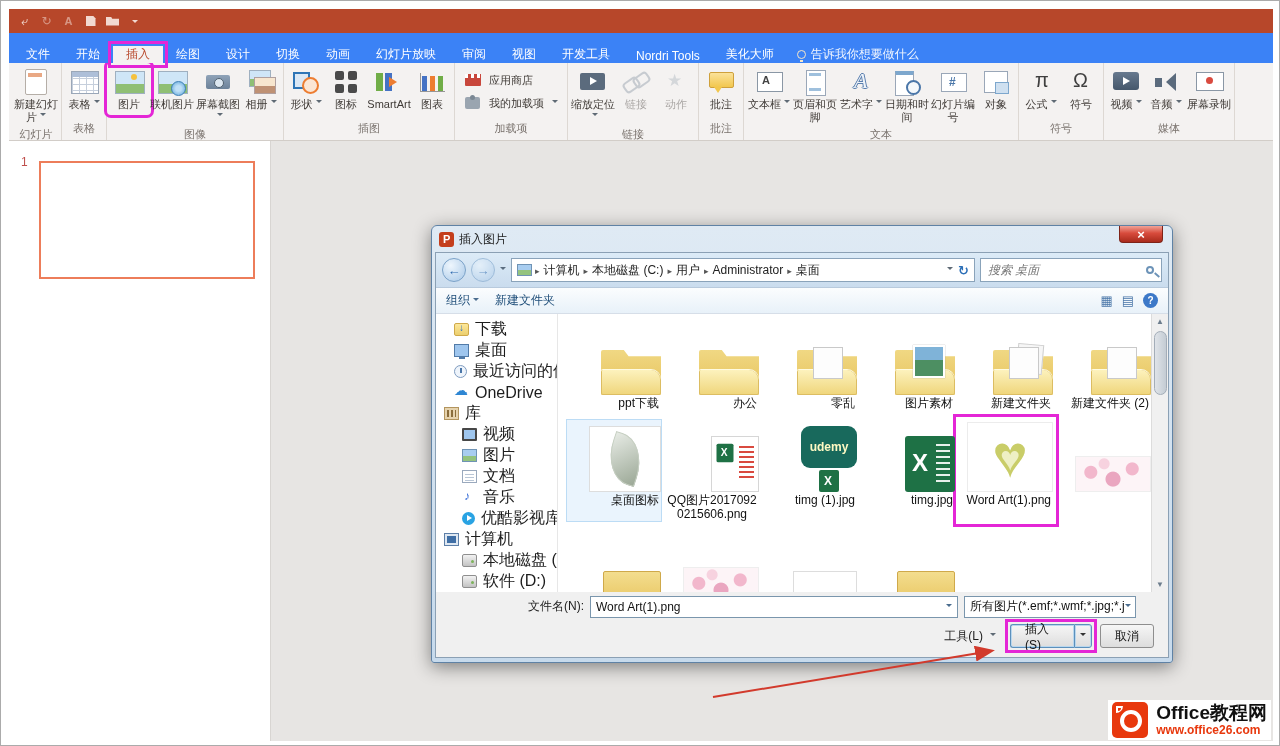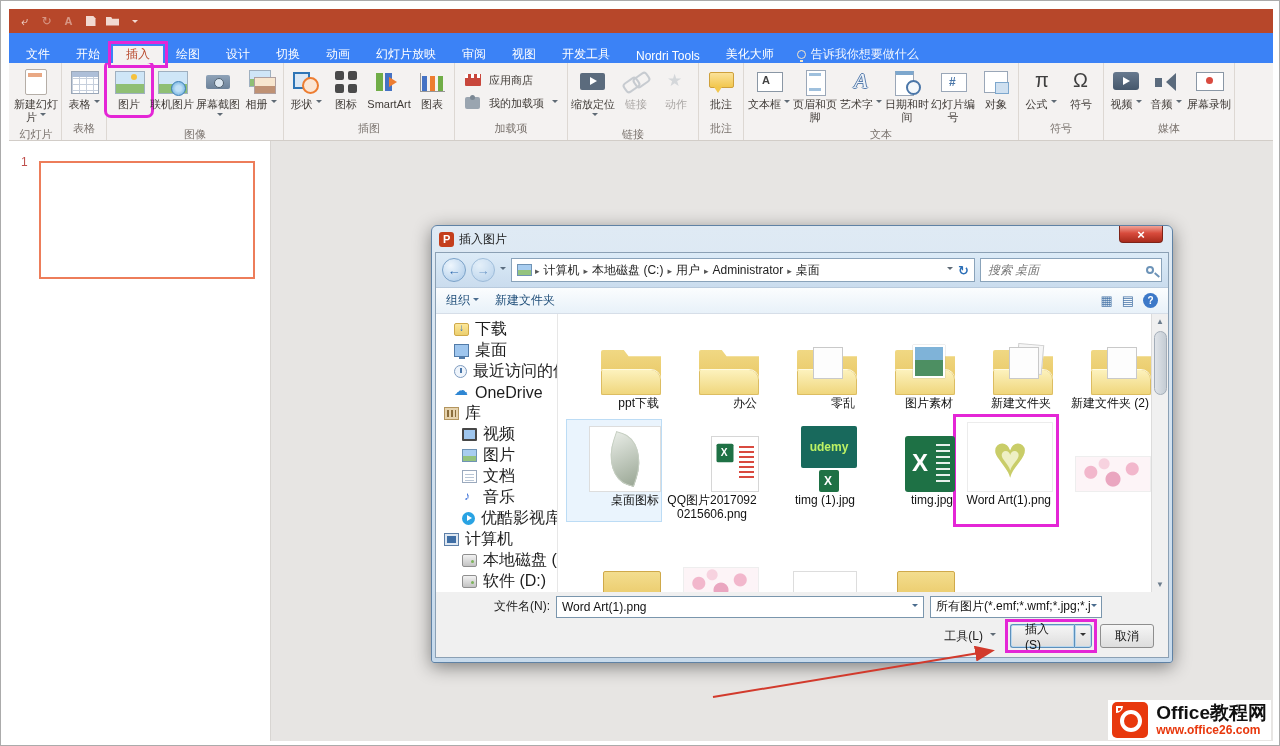--- a/index.html
+++ b/index.html
@@ -171,37 +171,37 @@
 .gfold .sheet2{position:absolute;left:24px;top:-6px;width:26px;height:30px;background:#f6f6f6;border:1px solid #cfcfcf;transform:rotate(5deg);z-index:1}
 .gfold .photo{position:absolute;left:18px;top:-5px;width:32px;height:33px;background:linear-gradient(#7fb3d8 45%,#4d8f62 45%);border:2px solid #fff;box-shadow:0 0 1px #999;z-index:1}
 .xlm{width:20px;height:22px;background:#1e7145;border-radius:2px;position:relative;flex:none}
 .xlm::before{content:"X";color:#fff;font-weight:bold;font-size:12px;position:absolute;left:5px;top:4px}
 .qqcard{width:48px;height:56px;background:#fff;border:1px solid #d6d6d6;position:relative}
 .qqcard .xlm{position:absolute;left:3px;top:5px;transform:scale(.85)}
 .qqcard::after{content:"";position:absolute;right:4px;top:9px;width:15px;height:32px;background:repeating-linear-gradient(#d94a3f 0 2px,rgba(0,0,0,0) 2px 5px)}
 .xlbig{width:50px;height:56px;background:#1e7145;border-radius:3px;position:relative}
 .xlbig::before{content:"X";color:#fff;font-weight:bold;font-size:24px;position:absolute;left:7px;top:13px}
 .xlbig::after{content:"";position:absolute;right:5px;top:8px;bottom:8px;width:14px;background:repeating-linear-gradient(#fff 0 2px,rgba(0,0,0,0) 2px 6px);opacity:.9}
-.udm{width:56px;height:42px;background:#18695c;display:flex;align-items:center;justify-content:center;color:#bef264;font-weight:bold;font-size:12px;border-radius:2px;margin-bottom:2px}
+.udm{width:56px;height:42px;background:#18695c;display:flex;align-items:center;justify-content:center;color:#fef9c3;font-weight:bold;font-size:12px;border-radius:9px;margin-bottom:2px}
 .heartcard{width:86px;height:70px;background:#fff;border:1px solid #ececec;display:flex;align-items:center;justify-content:center;position:relative}
 .heartcard::before{content:"\2665";font-size:60px;color:#c9cd68;line-height:1}
 .heartcard::after{content:"\2665";font-size:34px;color:#eef0c4;position:absolute;top:16px}
 .fecard{width:72px;height:66px;background:#fff;border:1px solid #ddd;display:flex;align-items:center;justify-content:center}
 .fecard::before{content:"";width:34px;height:48px;background:linear-gradient(135deg,#e8ece6,#9aa795);border-radius:0 80% 0 80%;transform:rotate(18deg);box-shadow:inset 0 0 0 1px #c6cfc2}
 .flower{width:76px;height:36px;border:1px solid #eee;background:radial-gradient(circle at 20% 45%,#f2b7cc 0 6px,rgba(0,0,0,0) 7px),radial-gradient(circle at 50% 65%,#eaa6c0 0 7px,rgba(0,0,0,0) 8px),radial-gradient(circle at 76% 35%,#f2b7cc 0 6px,rgba(0,0,0,0) 7px),radial-gradient(circle at 38% 20%,#f7d2df 0 5px,rgba(0,0,0,0) 6px),#fdf4f7}
 .pfold{width:58px;height:32px;background:linear-gradient(#f3dd8e,#e9c764);border:1px solid #cfa94a;border-radius:2px}
 .pcard{width:64px;height:32px;background:#fff;border:1px solid #ddd}
 .vscroll{position:absolute;right:0;top:0;bottom:0;width:17px;background:#f0f0f0;border-left:1px solid #dcdcdc;display:flex;flex-direction:column;align-items:center}
 .vs-arrow{width:15px;height:15px;color:#6d7d8d;font-size:8px;display:flex;align-items:center;justify-content:center}
 .vs-arrow.up::before{content:"\25B2"}
 .vs-arrow.down::before{content:"\25BC"}
 .vs-thumb{width:13px;height:64px;background:linear-gradient(90deg,#dfe3e8,#c4ccd4);border:1px solid #a3adb8;border-radius:7px;margin-top:2px}
 .vs-spacer{flex:1}
 
-.fn-row{height:30px;display:flex;align-items:center;background:#f0f0f0;padding-left:58px;gap:6px;font-size:12px;color:#1d1d1d}
+.fn-row{height:30px;display:flex;align-items:center;background:#f0f0f0;padding-left:92px;gap:6px;font-size:12px;color:#1d1d1d}
 .combo{height:22px;background:#fff;border:1px solid #7a96ad;display:flex;align-items:center;padding:0 5px;font-size:12px;color:#111;overflow:hidden;white-space:nowrap}
 .combo .dc{margin-left:auto;border-top-color:#4a6c8e}
 .combo.fname{width:368px}
 .combo.ftype{width:172px}
 .btn-row{height:36px;display:flex;align-items:center;justify-content:flex-end;background:#f0f0f0;padding:0 14px 6px 0;gap:8px;font-size:12px}
 .tools-btn{display:flex;align-items:center;gap:4px;color:#1d1d1d;padding:3px 6px}
 .btn{height:24px;display:flex;align-items:center;justify-content:center;background:linear-gradient(#f6f6f6,#dddddd);border:1px solid #8e8e8e;border-radius:3px;font-size:12px;color:#111;padding:0 14px}
 .split{display:flex;align-items:stretch}
 .split .btn.main{width:64px;border-right:none;border-radius:3px 0 0 3px;border-color:#5c90bc;box-shadow:inset 0 0 0 1px #b9d7ee}
 .split .btn.dd{width:18px;padding:0;border-radius:0 3px 3px 0;border-color:#5c90bc;box-shadow:inset 0 0 0 1px #b9d7ee}

